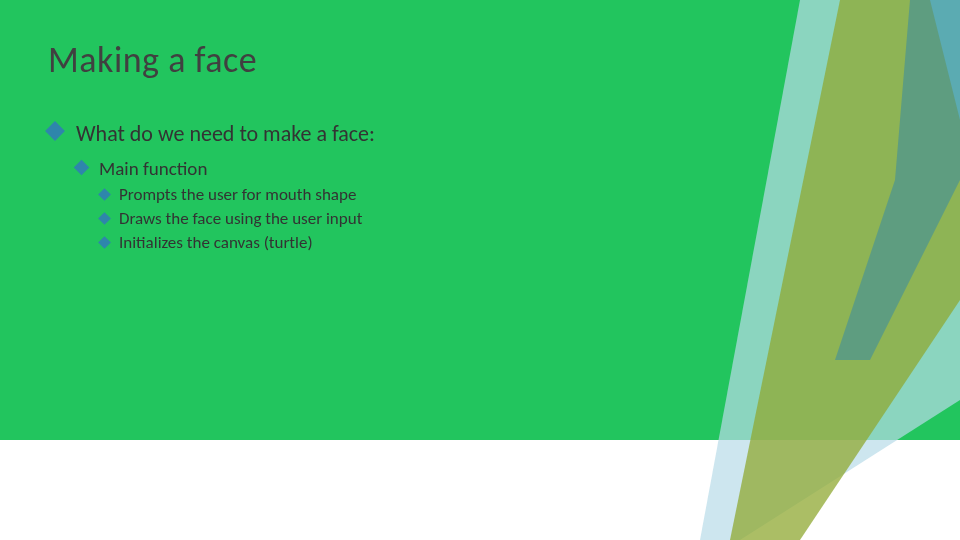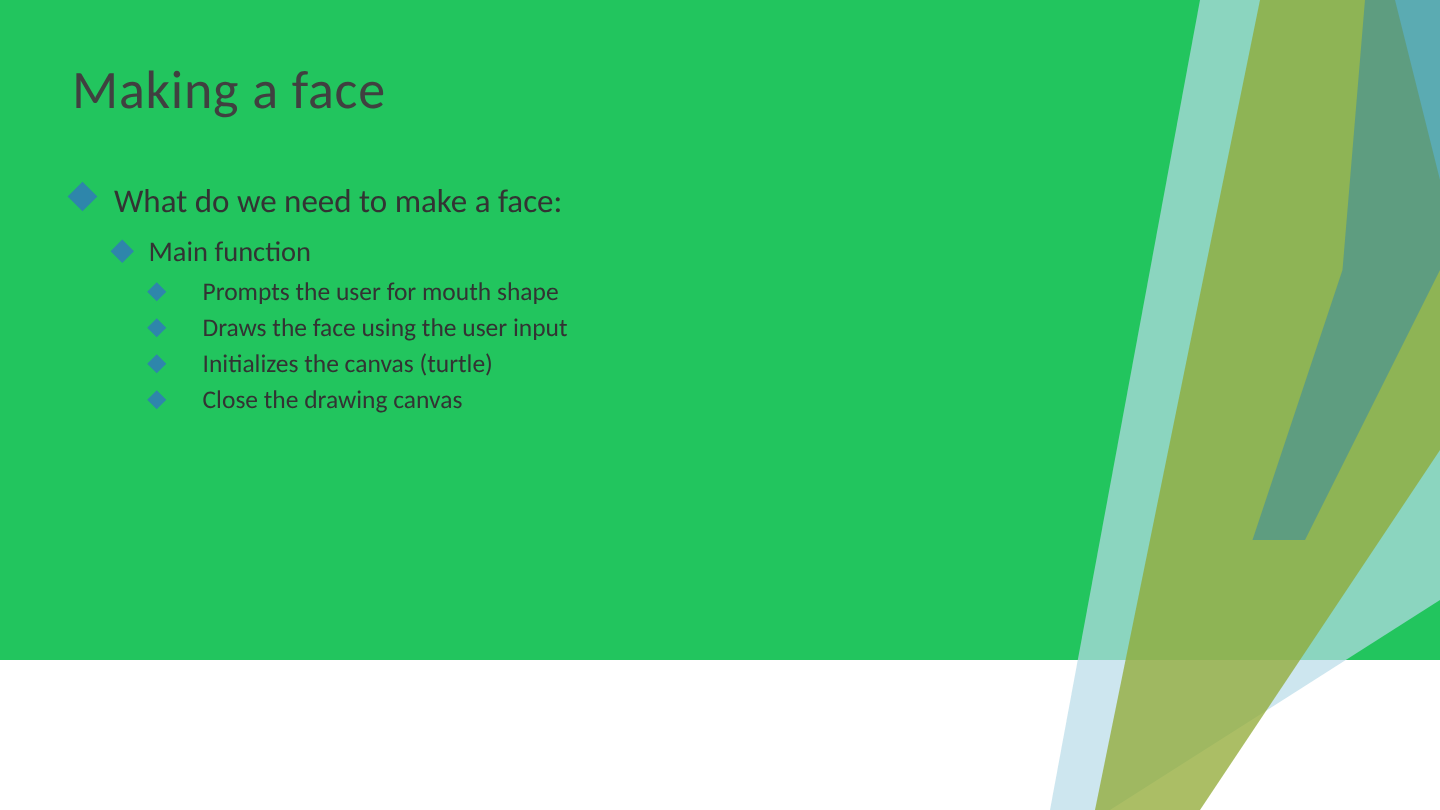--- a/index.html
+++ b/index.html
@@ -92,21 +92,20 @@
 
     .level3-area {
       margin-left: 24px;
       margin-top: 4px;
     }
 
     .level3-item {
       display: flex;
       align-items: flex-start;
       margin-bottom: 3px;
-      gap: 16px;
     }
 
     .bullet-diamond-sm {
       width: 9px;
       height: 9px;
       background: #2e86ab;
       transform: rotate(45deg);
       flex-shrink: 0;
       margin-top: 6px;
       margin-right: 10px;
@@ -170,23 +169,19 @@
           <div class="bullet-diamond-sm"></div>
           <span class="level3-text">Draws the face using the user input</span>
         </div>
 
         <div class="level3-item">
           <div class="bullet-diamond-sm"></div>
           <span class="level3-text">Initializes the canvas (turtle)</span>
         </div>
 
 
-        <div class="level3-item">
-          <div class="bullet-diamond-sm"></div>
-          <span class="level3-text">Close the drawing canvas</span>
-        </div>
 
       </div>
     </div>
 
   </div>
 
 </div>
 
 </body></html>

